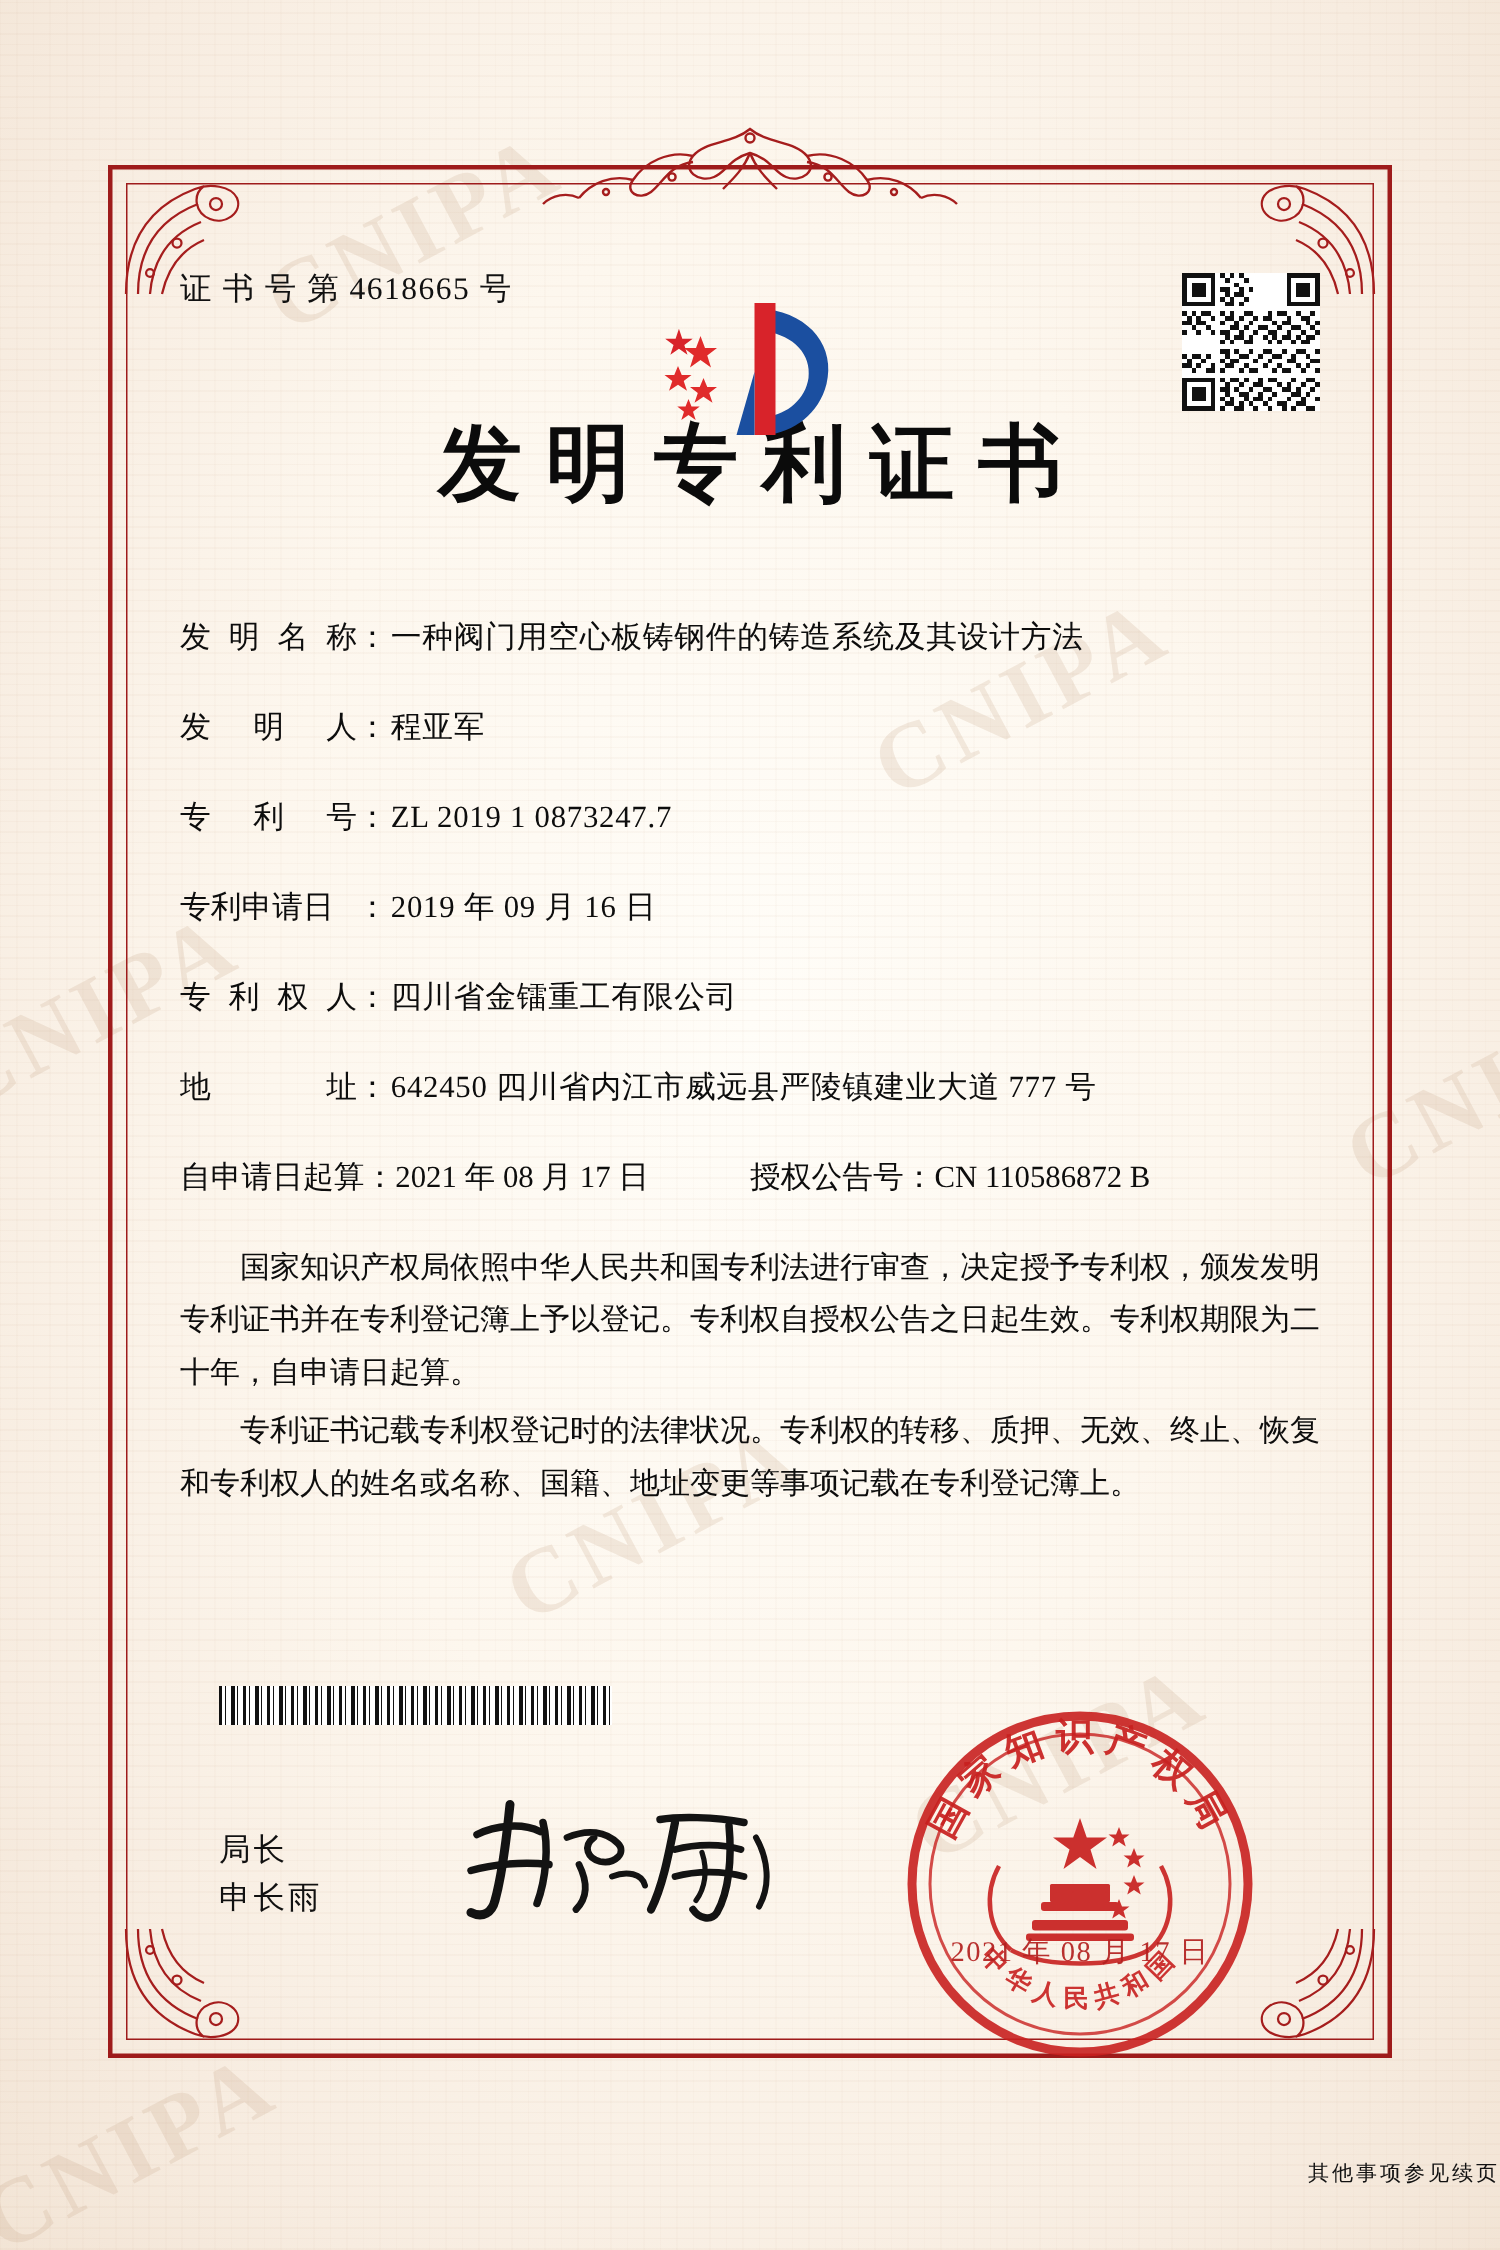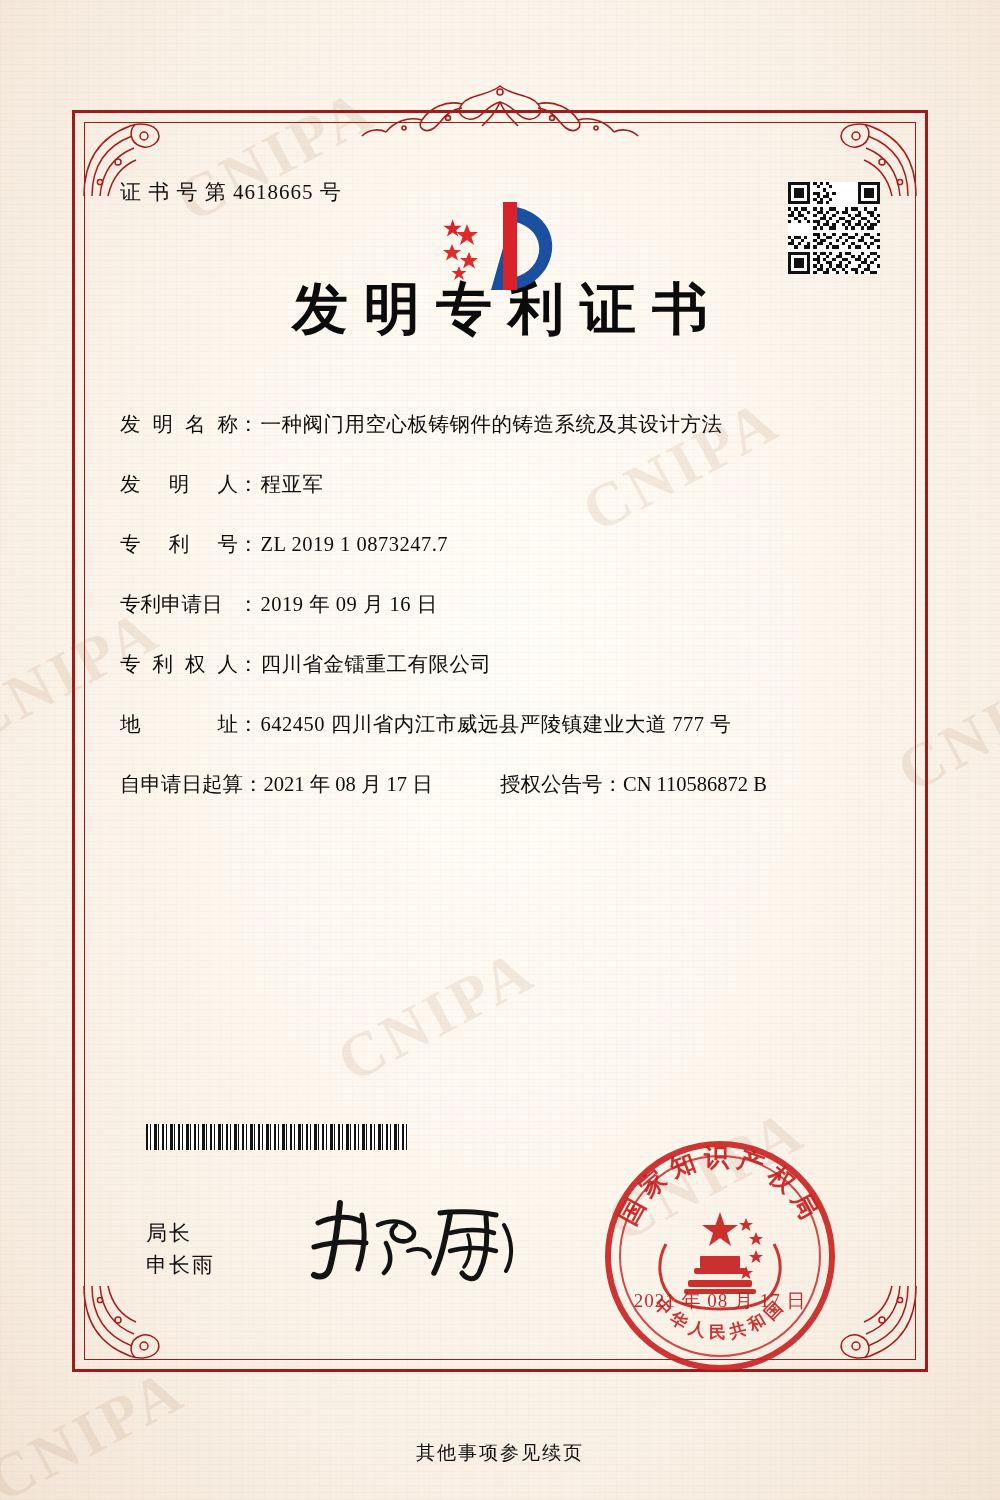--- a/index.html
+++ b/index.html
@@ -235,22 +235,22 @@
     top: 1372px;
     text-align: center;
     font-size: 19px;
     color: #111;
     letter-spacing: 1px;
   }
   .footer-note {
     position: absolute;
     left: 0; right: 0;
     top: 1440px;
-    text-align: center;
-    font-size: 19px;
+    text-align: right;
+    font-size: 14px;
     color: #111;
     letter-spacing: 2px;
   }
 </style>
 </head>
 <body>
 
 <div class="page">
   <div class="texture"></div>
 
@@ -616,20 +616,24 @@
         </span>
         <span class="right">
           <span>授权公告号</span>
           <span>：</span>
           <span>CN 110586872 B</span>
         </span>
       </div>
 
     </div>
 
+    <div class="paragraphs">
+      <p>国家知识产权局依照中华人民共和国专利法进行审查，决定授予专利权，颁发发明专利证书并在专利登记簿上予以登记。专利权自授权公告之日起生效。专利权期限为二十年，自申请日起算。</p>
+      <p>专利证书记载专利权登记时的法律状况。专利权的转移、质押、无效、终止、恢复和专利权人的姓名或名称、国籍、地址变更等事项记载在专利登记簿上。</p>
+    </div>
 
   </div>
 
   <div class="barcode"></div>
 
   <div class="sig-block">
     <div>局长</div>
     <div>申长雨</div>
   </div>
 

